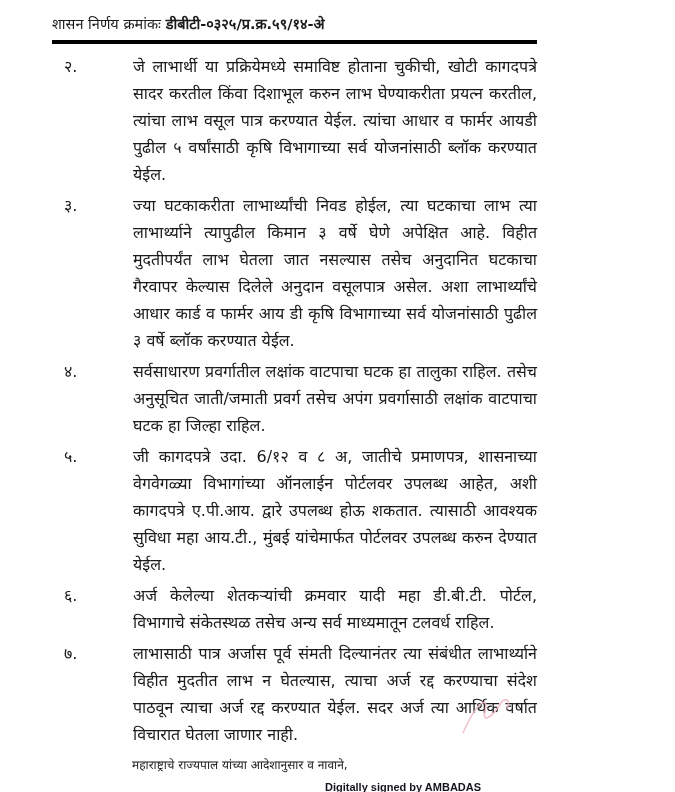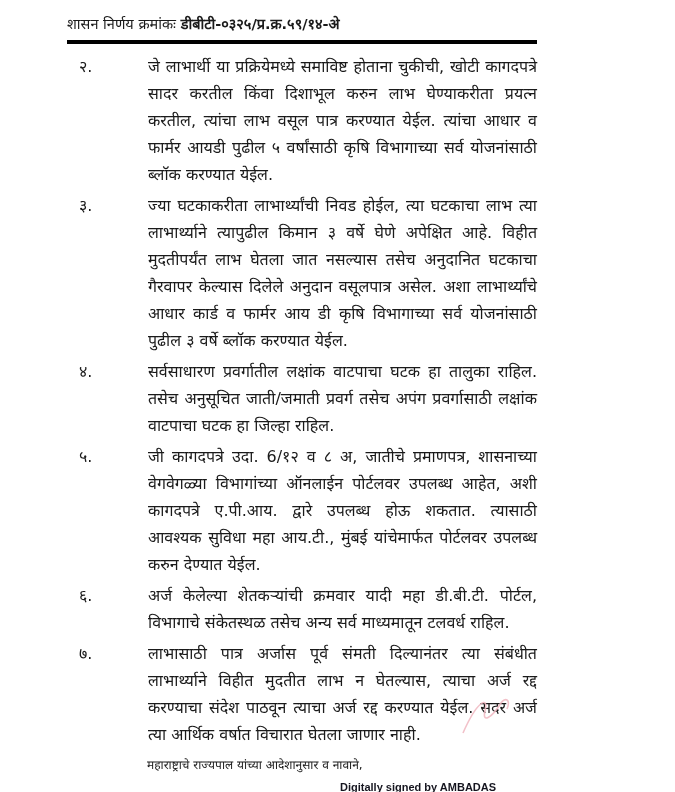--- a/index.html
+++ b/index.html
@@ -4,21 +4,21 @@
 <style>
   html,body{margin:0;padding:0;background:#fff;}
   .page{
     position:relative;
     width:612px;height:792px;
     background:#ffffff;
     overflow:hidden;
     font-family:"DejaVu Sans","Liberation Sans",sans-serif;
     color:#1a1a1a;
     box-sizing:border-box;
-    padding:14px 75px 0 67px;
+    padding:14px 75px 0 52px;
   }
   .gr-header{font-size:14.5px;line-height:20px;white-space:nowrap;}
   .gr-header .bold{font-weight:700;}
   .rule{margin-top:6px;height:4px;background:#000;width:100%;}
   .gr-list{margin-top:9px;}
   .gr-item{
     display:flex;
     margin:0 0 4px 12px;
     font-size:16px;line-height:27px;
   }

